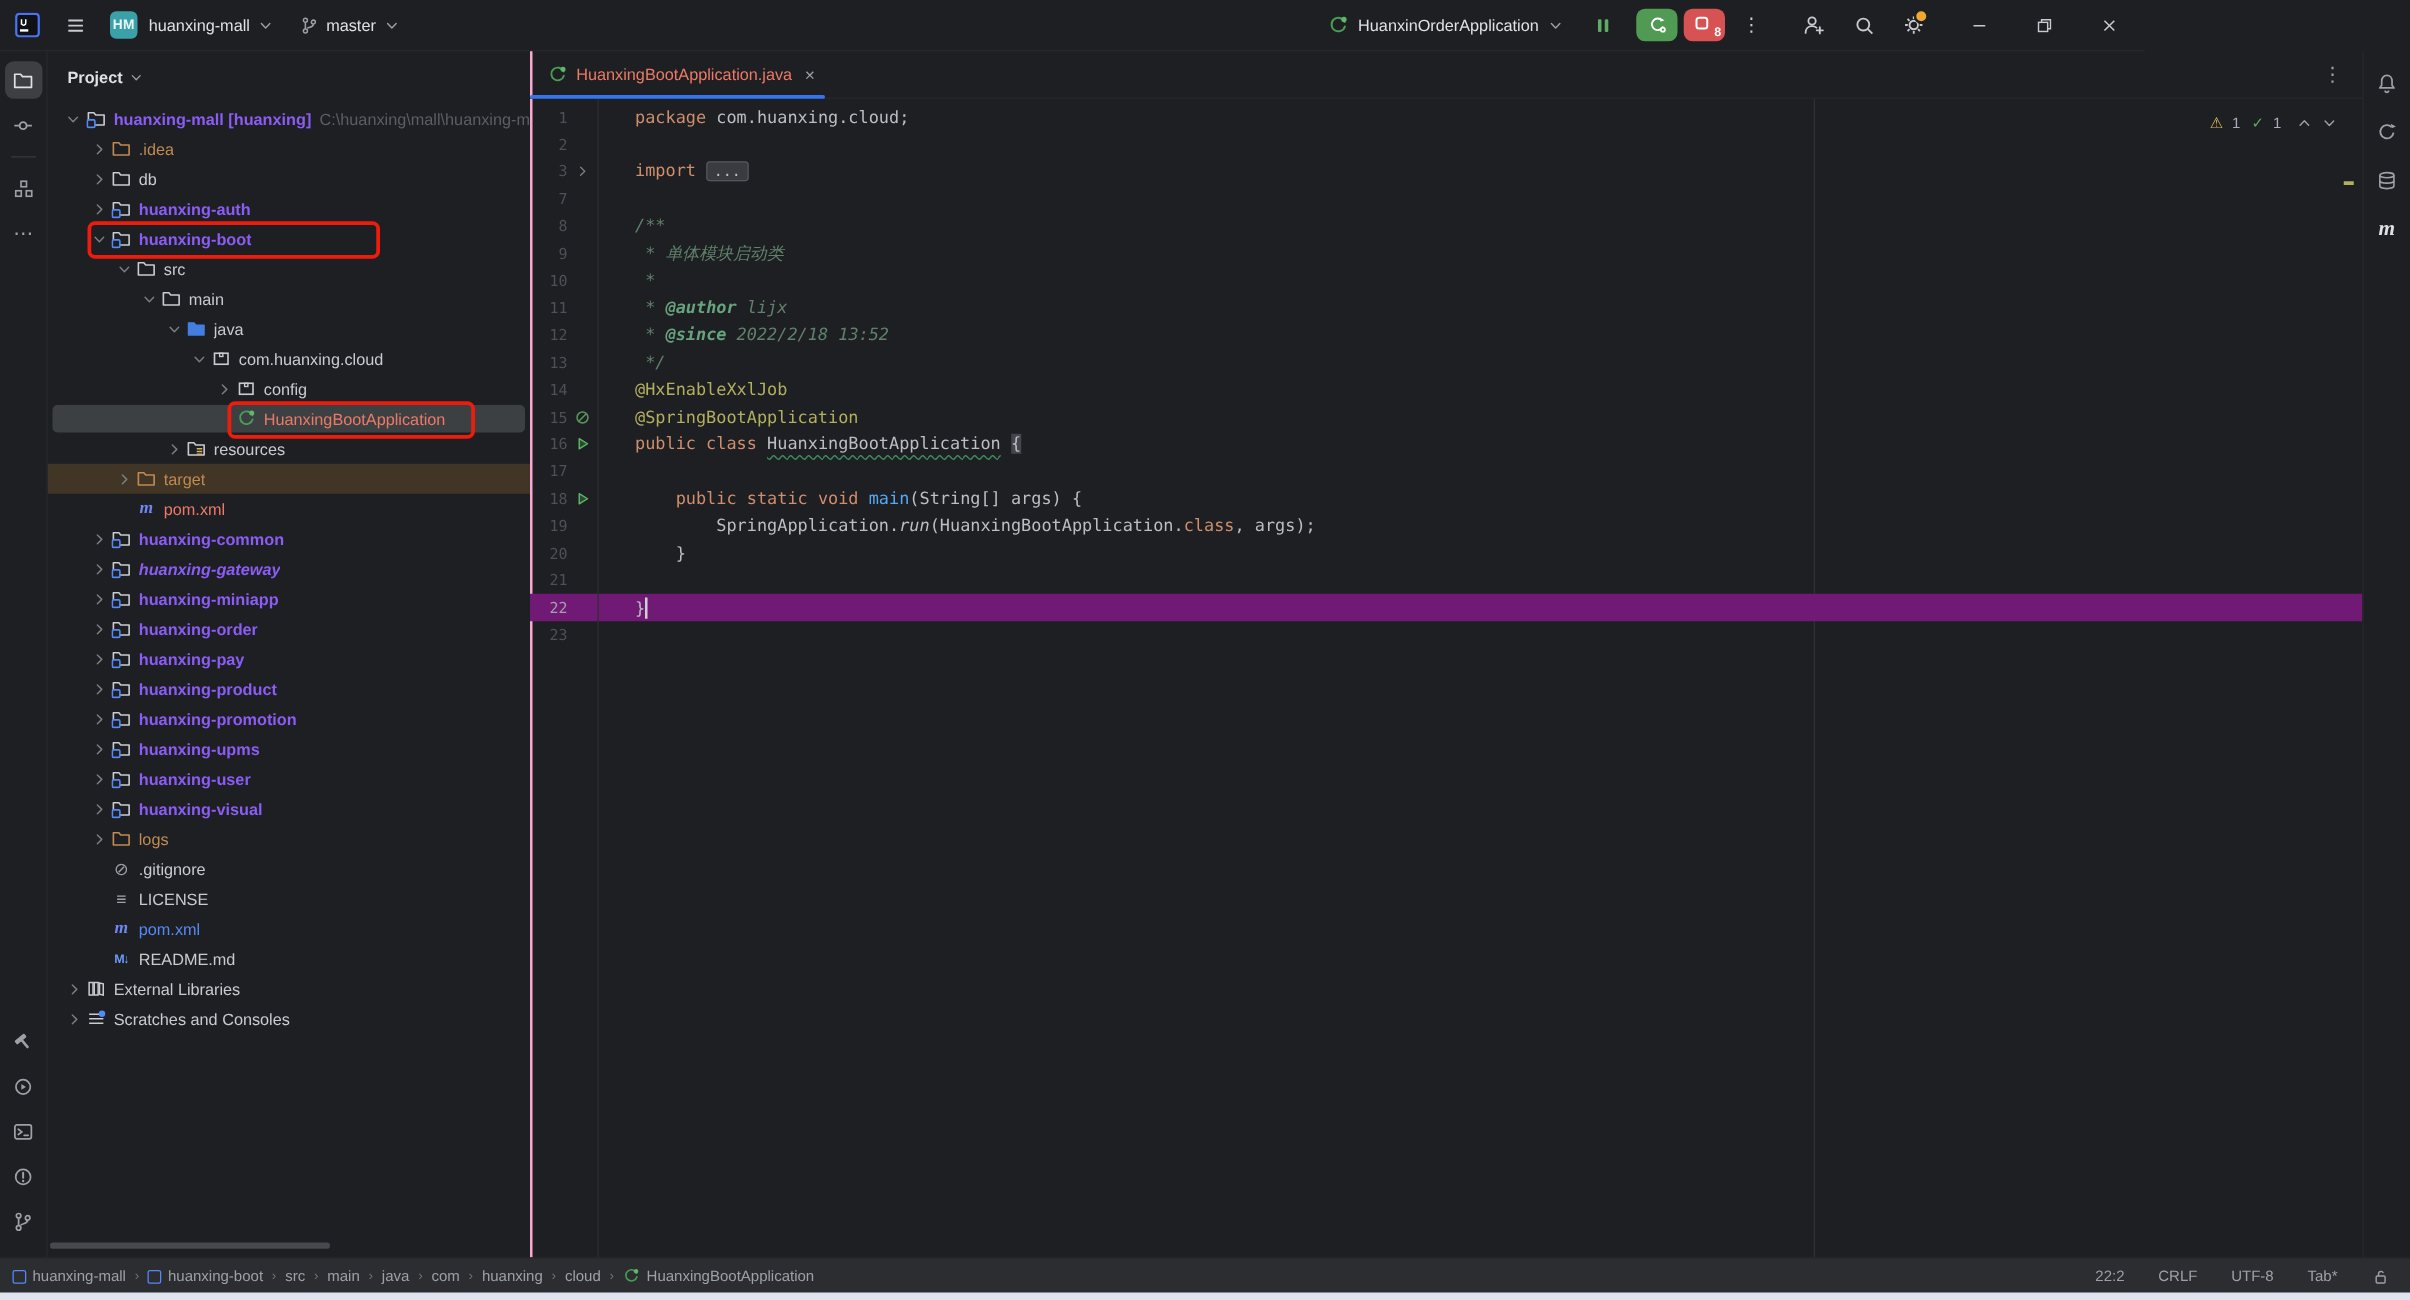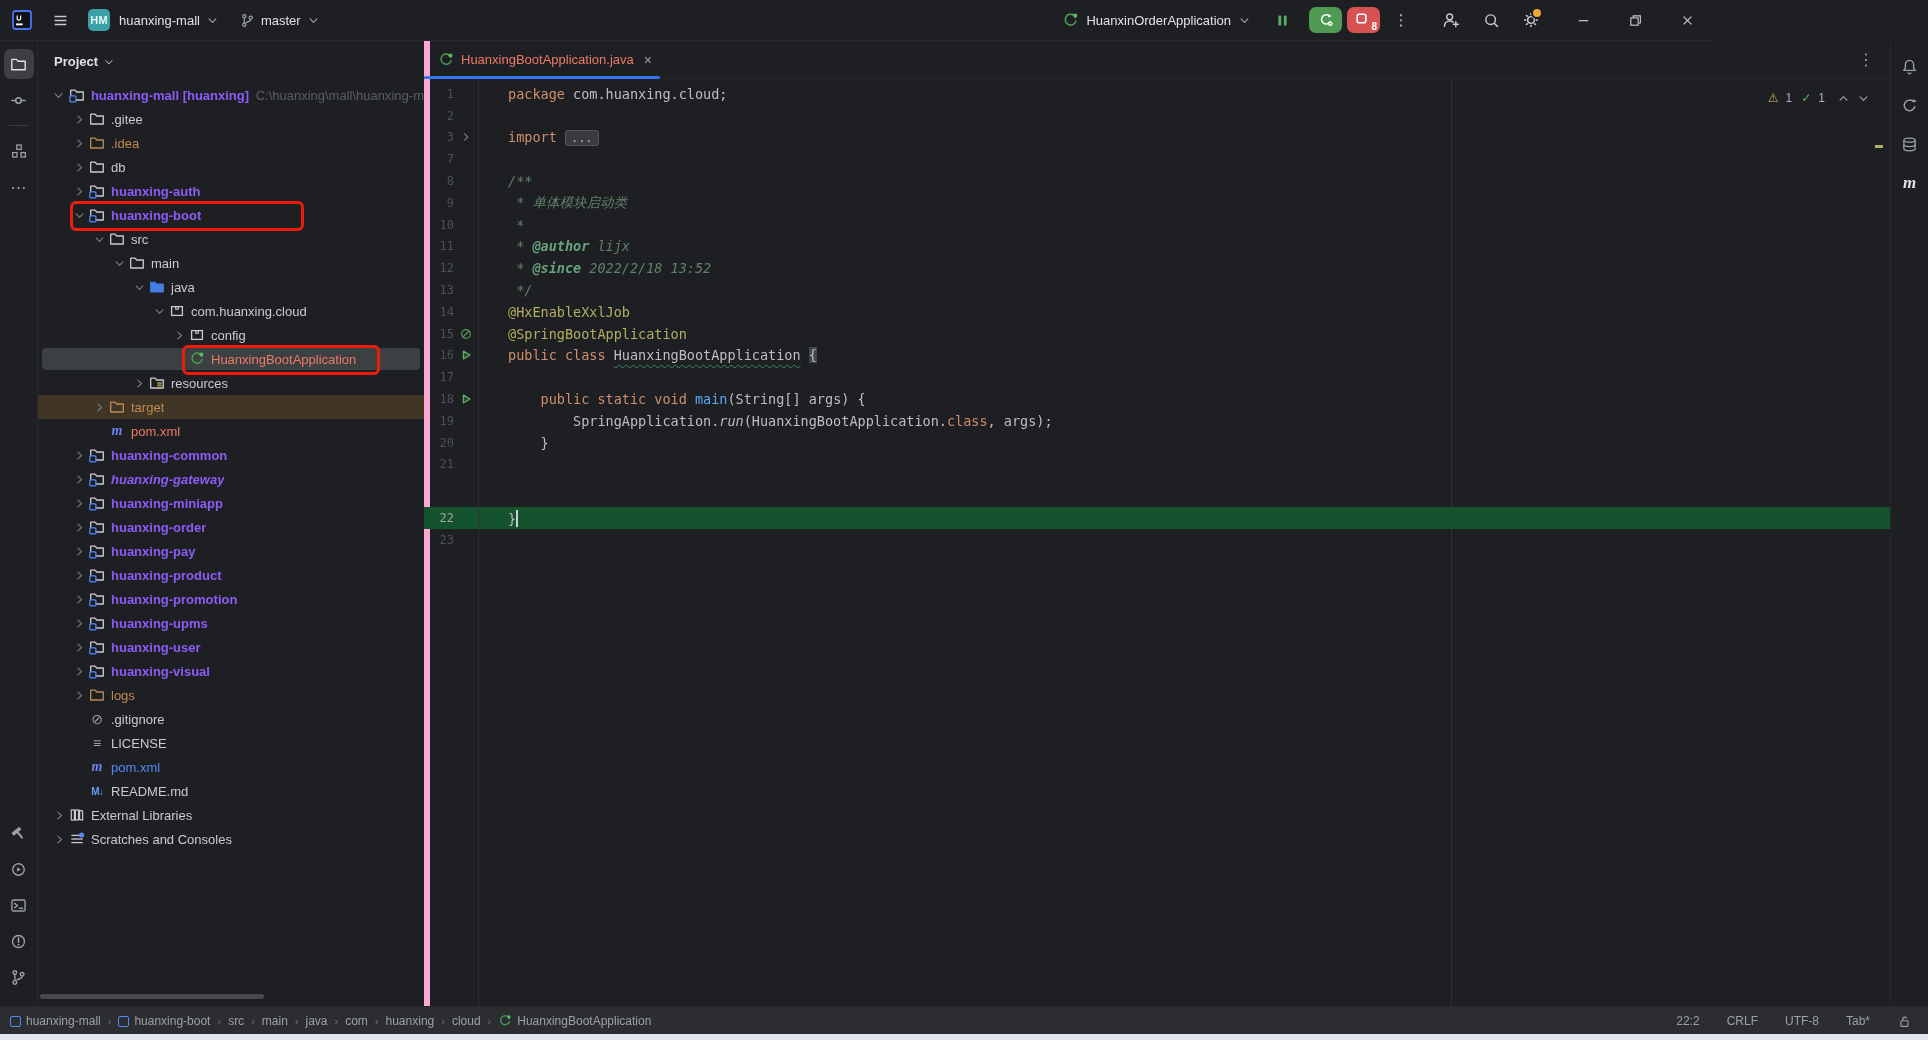--- a/index.html
+++ b/index.html
@@ -31,21 +31,21 @@
   
   #leftstrip{position:absolute;left:0;top:41px;width:38px;height:965px;border-right:1px solid #26282b;
              display:flex;flex-direction:column;align-items:center;padding-top:8px;box-sizing:border-box;}
   .strip-btn{width:30px;height:30px;border-radius:7px;display:flex;align-items:center;justify-content:center;
              color:#9da0a8;margin-bottom:6px;}
   .strip-btn.active{background:#3d3f43;color:#dfe1e5;}
   .strip-div{width:20px;height:1px;background:#393b40;margin:4px 0 10px 0;}
   #strip-bottom{margin-top:auto;display:flex;flex-direction:column;align-items:center;padding-bottom:8px;}
 
   
-  #project{position:absolute;left:38px;top:41px;width:386px;height:965px;border-right:6px solid #f9a8d4;
+  #project{position:absolute;left:38px;top:41px;width:386px;height:965px;border-right:2px solid #f9a8d4;
            overflow:hidden;}
   #proj-header{display:flex;align-items:center;gap:5px;padding:13px 0 0 16px;font-size:13px;font-weight:700;color:#dfe1e5;}
   #tree{position:relative;margin-top:14px;}
   .tree-row{position:relative;height:24px;display:flex;align-items:center;white-space:nowrap;
             font-size:13px;color:#c9cbd2;}
   .tree-row>*{position:relative;z-index:1;}
   .tree-row.sel::before{content:"";position:absolute;left:4px;right:4px;top:1px;bottom:1px;background:#3d4043;border-radius:4px;z-index:0;}
   .tree-row.band::before{content:"";position:absolute;left:0;right:0;top:0;bottom:0;background:#413526;z-index:0;}
   .chev-slot{width:18px;display:flex;align-items:center;justify-content:center;color:#7a7e85;}
   .chev-slot svg{transition:none;}
@@ -71,21 +71,21 @@
   .tab{position:relative;height:100%;display:flex;align-items:center;gap:7px;padding:0 12px 0 14px;}
   .tab-label{font-size:13px;color:#ec7a66;}
   .tab-close{color:#9da0a8;font-size:14px;margin-left:3px;}
   .tab-underline{position:absolute;left:0;bottom:-1px;width:236px;height:3px;background:#3574f0;border-radius:2px;}
   #tab-more{position:absolute;right:16px;color:#9da0a8;font-size:16px;}
   #code-area{position:relative;height:928px;overflow:hidden;}
   #gutter-sep{position:absolute;left:54px;top:0;bottom:0;width:1px;background:#2c2e33;}
   #margin-line{position:absolute;left:1027px;top:0;bottom:0;width:1px;background:#2d3035;}
   #code{position:relative;padding-top:4px;font-family:"DejaVu Sans Mono",monospace;font-size:13.5px;}
   .cl{height:21.8px;display:flex;align-items:center;position:relative;}
-  .cl.cur{background:#14532d;margin-top:32px;}
+  .cl.cur{background:#701a75;}
   .cl .ln{width:30px;text-align:right;font-size:12px;color:#4b5059;flex:none;
           font-family:"DejaVu Sans Mono",monospace;}
   .cl.cur .ln{color:#a1a3ab;}
   .cl .gi{width:24px;display:flex;align-items:center;justify-content:center;flex:none;color:#7a7e85;}
   .cl .ct{white-space:pre;padding-left:30px;}
   .tk-kw{color:#cf8e6d;}
   .tk-d{color:#bcbec4;}
   .tk-ann{color:#b3ae60;}
   .tk-cmt{color:#5f826b;font-style:italic;}
   .tk-tag{color:#67a37c;font-style:italic;font-weight:700;}
@@ -447,33 +447,20 @@
             </svg>
           </span>
           <span class="tree-ic">
             <svg class="ic" width="16" height="16">
               <use href="#i-module"></use>
             </svg>
           </span>
           <span class="tl">huanxing-mall [huanxing]</span>
           <span class="tpath">C:\huanxing\mall\huanxing-m</span>
         </div>
-        <div class="tree-row" style="padding-left: 32px;">
-          <span class="chev-slot">
-            <svg class="ic" width="13" height="13">
-              <use href="#i-chev"></use>
-            </svg>
-          </span>
-          <span class="tree-ic">
-            <svg class="ic" width="16" height="16">
-              <use href="#i-folder"></use>
-            </svg>
-          </span>
-          <span class="tl">.gitee</span>
-        </div>
         <div class="tree-row c-ex" style="padding-left: 32px;">
           <span class="chev-slot">
             <svg class="ic" width="13" height="13">
               <use href="#i-chev"></use>
             </svg>
           </span>
           <span class="tree-ic">
             <svg class="ic" width="16" height="16">
               <use href="#i-folder"></use>
             </svg>

